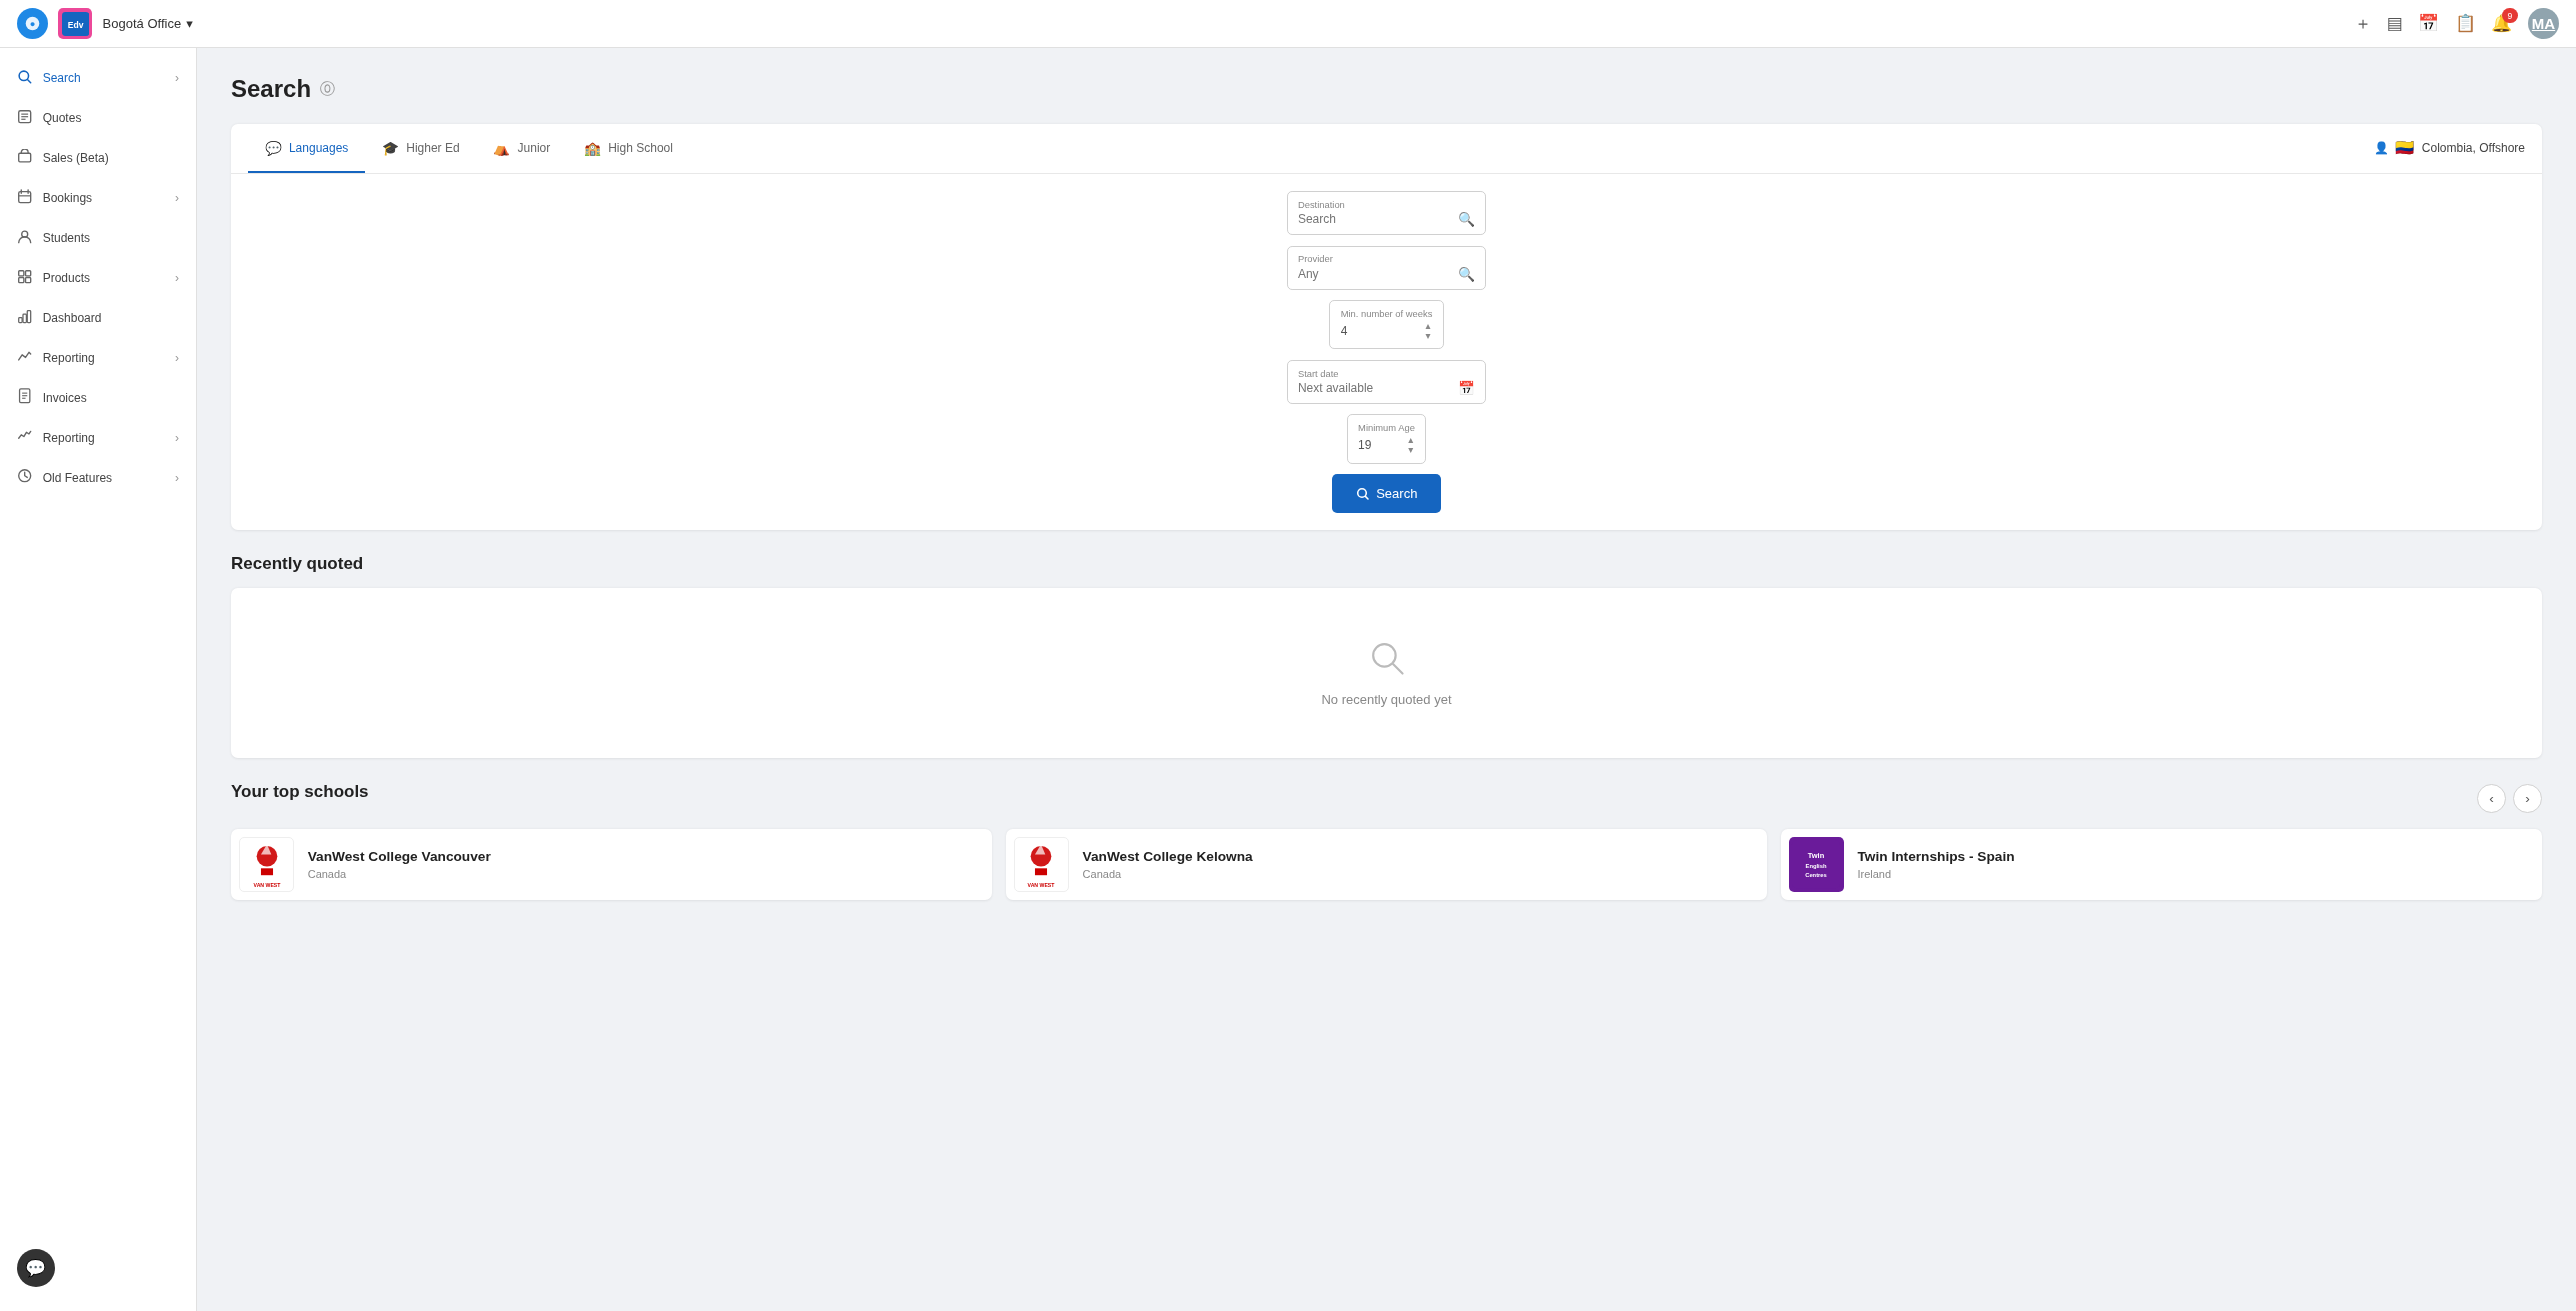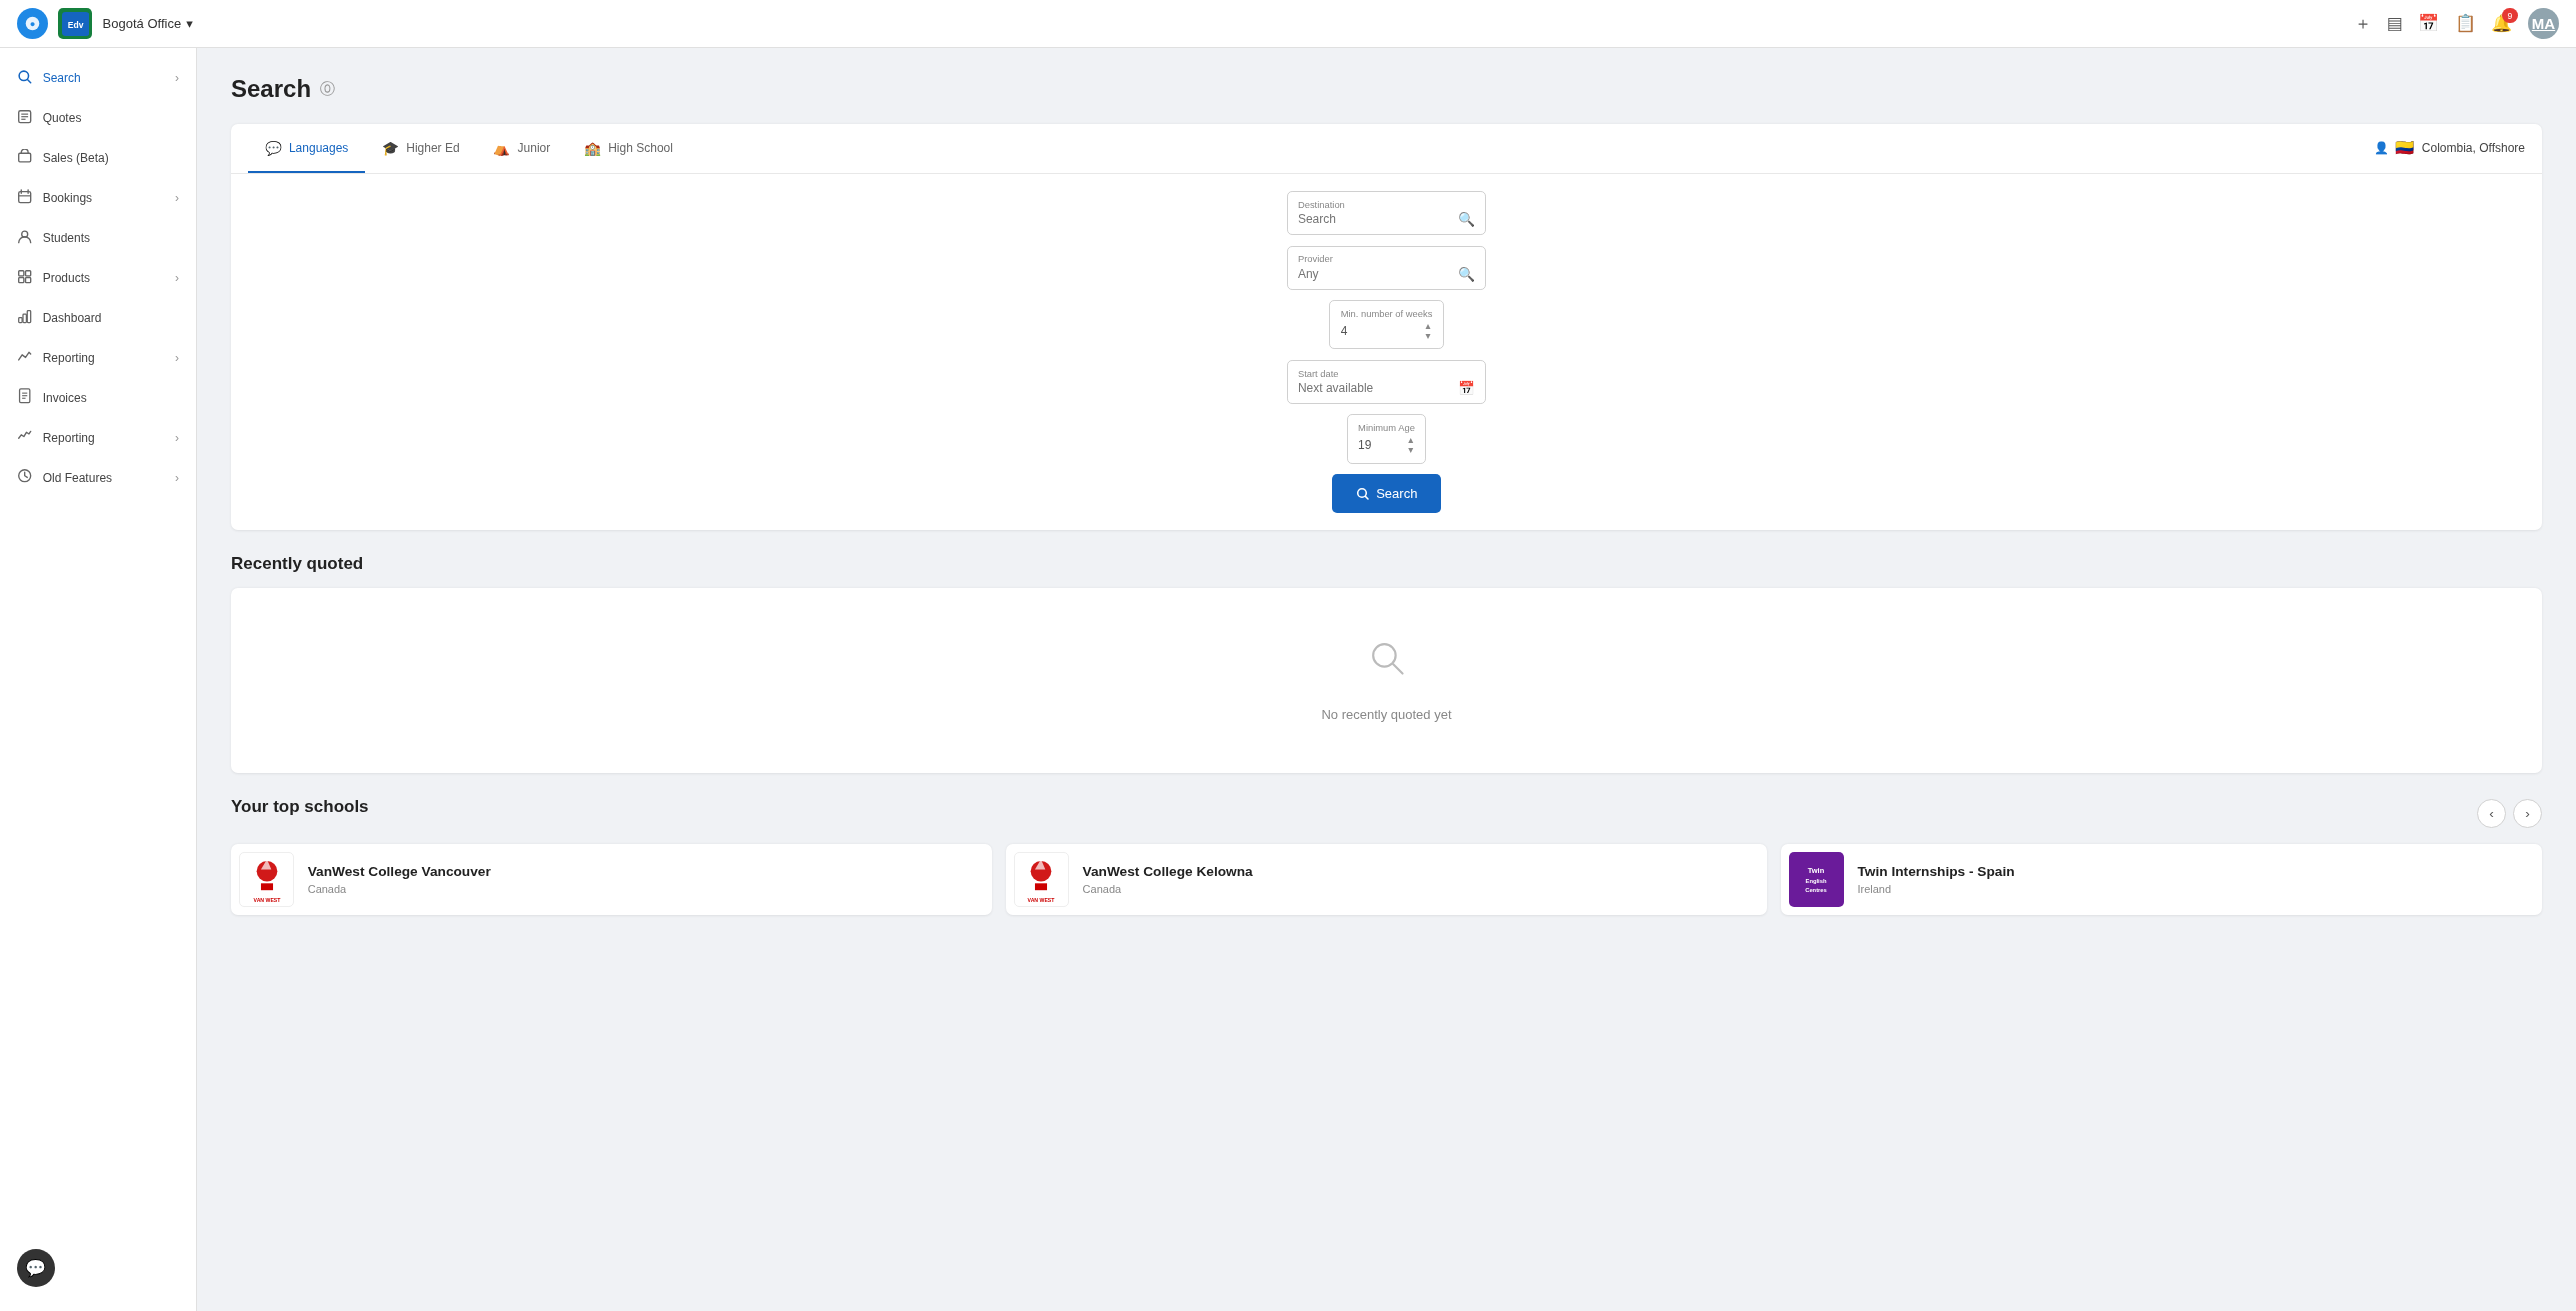--- a/index.html
+++ b/index.html
@@ -16,21 +16,21 @@
       gap: 10.3px;
       z-index: 100;
       flex-shrink: 0;
     }
     .topnav-logo-circle {
       width: 31px; height: 31px; border-radius: 50%;
       background: #1e88e5; display: flex; align-items: center; justify-content: center;
       color: white; font-size: 13.7px; font-weight: bold; flex-shrink: 0;
     }
     .topnav-app-logo {
-      width: 34px; height: 31px; background: #15803d; border-radius: 5.1px;
+      width: 34px; height: 31px; background: #ec4899; border-radius: 5.1px;
       display: flex; align-items: center; justify-content: center;
       color: white; font-size: 9.4px; font-weight: bold; flex-shrink: 0;
     }
     .topnav-office {
       display: flex; align-items: center; gap: 5.1px;
       font-size: 13px; color: #333; font-weight: 500; cursor: pointer;
     }
     .topnav-right {
       margin-left: auto; display: flex; align-items: center; gap: 15.4px;
     }
@@ -158,21 +158,21 @@
 
     
     .section-title {
       font-size: 17px; font-weight: 600; color: #222; margin-bottom: 13.7px;
     }
 
     
     .recently-quoted-card {
       background: #fff; border-radius: 6.9px; padding: 51px 17px;
       display: flex; flex-direction: column; align-items: center; justify-content: center;
-      gap: 22px; margin-bottom: 24px;
+      gap: 7px; margin-bottom: 24px;
       box-shadow: 0 0.9px 2.6px rgba(0,0,0,0.08);
     }
     .empty-icon { font-size: 34px; color: #bbb; }
     .empty-text { font-size: 13px; color: #888; }
 
     
     .top-schools-header {
       display: flex; align-items: center; justify-content: space-between;
       margin-bottom: 13.7px;
     }

